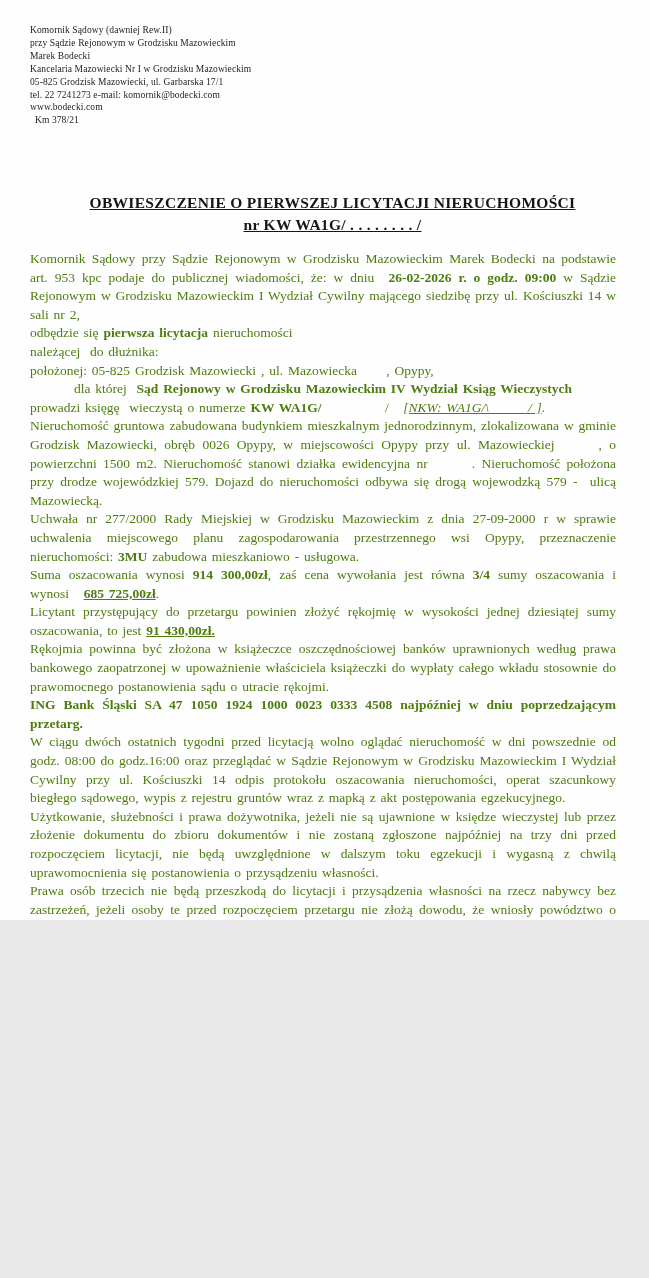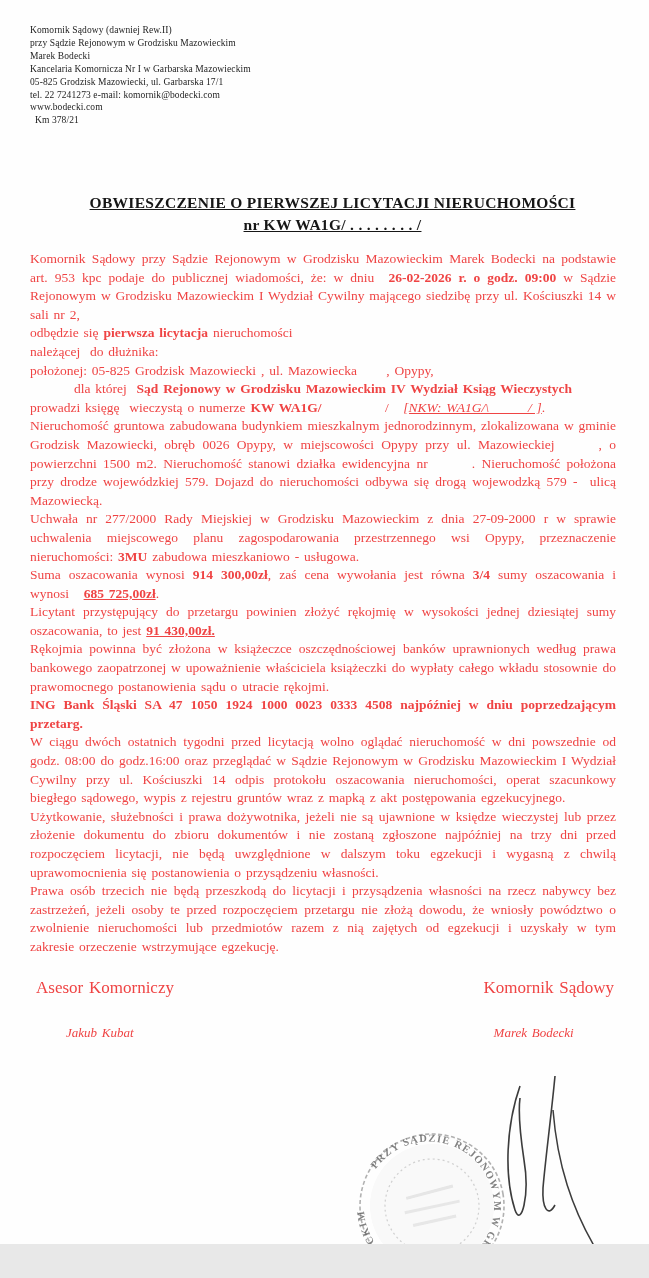--- a/index.html
+++ b/index.html
@@ -1,35 +1,35 @@
 <!DOCTYPE html>
 <html><head>
 <meta charset="utf-8">
 <style>
   * { margin:0; padding:0; box-sizing:border-box; }
   html,body { background:#e8e8e8; }
   .page {
-    position:relative; width:649px; height:1244px; margin:0 auto;
+    position:relative; width:649px; height:920px; margin:0 auto;
     background:#fefefe; color:#161616; overflow:hidden;
     font-family:"Liberation Serif", serif;
   }
   .letterhead {
     position:absolute; top:24px; left:30px;
     font-size:9.5px; line-height:12.9px; letter-spacing:0.1px; color:#1c1c1c;
   }
   .letterhead .km { padding-left:5px; }
   .title-block {
     position:absolute; top:192px; left:8px; width:100%;
     text-align:center; font-weight:bold; font-size:15.5px; line-height:22px;
     letter-spacing:0.3px;
   }
   .title-block div { text-decoration:underline; }
   .doc-body {
     position:absolute; top:250px; left:30px; width:586px;
-    font-size:13.5px; line-height:18.6px; word-spacing:1.5px; color:#ef4444;
+    font-size:13.5px; line-height:18.6px; word-spacing:1.5px; color:#4d7c0f;
   }
   p.just { text-align:justify; }
   .gap { }
   b { font-weight:bold; }
   .bu { font-weight:bold; text-decoration:underline; }
   .iu { font-style:italic; text-decoration:underline; }
   .line { text-align:left; }
   .sig-row {
     margin-top:22px; display:flex; justify-content:space-between;
     font-size:13.5px; padding-left:6px; padding-right:2px;
@@ -43,21 +43,21 @@
 </style>
 </head>
 <body>
 
 <div class="page">
 
   <div class="letterhead">
     <div>Komornik Sądowy   (dawniej Rew.II)</div>
     <div>przy Sądzie Rejonowym w Grodzisku Mazowieckim</div>
     <div>Marek Bodecki</div>
-    <div>Kancelaria Komornicza Nr I w Garbarska Mazowieckim</div>
+    <div>Kancelaria Mazowiecki Nr I w Grodzisku Mazowieckim</div>
     <div>05-825 Grodzisk Mazowiecki,  ul. Garbarska  17/1</div>
     <div>tel. 22 7241273  e-mail: komornik@bodecki.com</div>
     <div>www.bodecki.com</div>
     <div class="km">Km 378/21</div>
   </div>
 
   <div class="title-block">
     <div>OBWIESZCZENIE O PIERWSZEJ LICYTACJI NIERUCHOMOŚCI</div>
     <div>nr KW WA1G/ . . . . . . . . /</div>
   </div>

